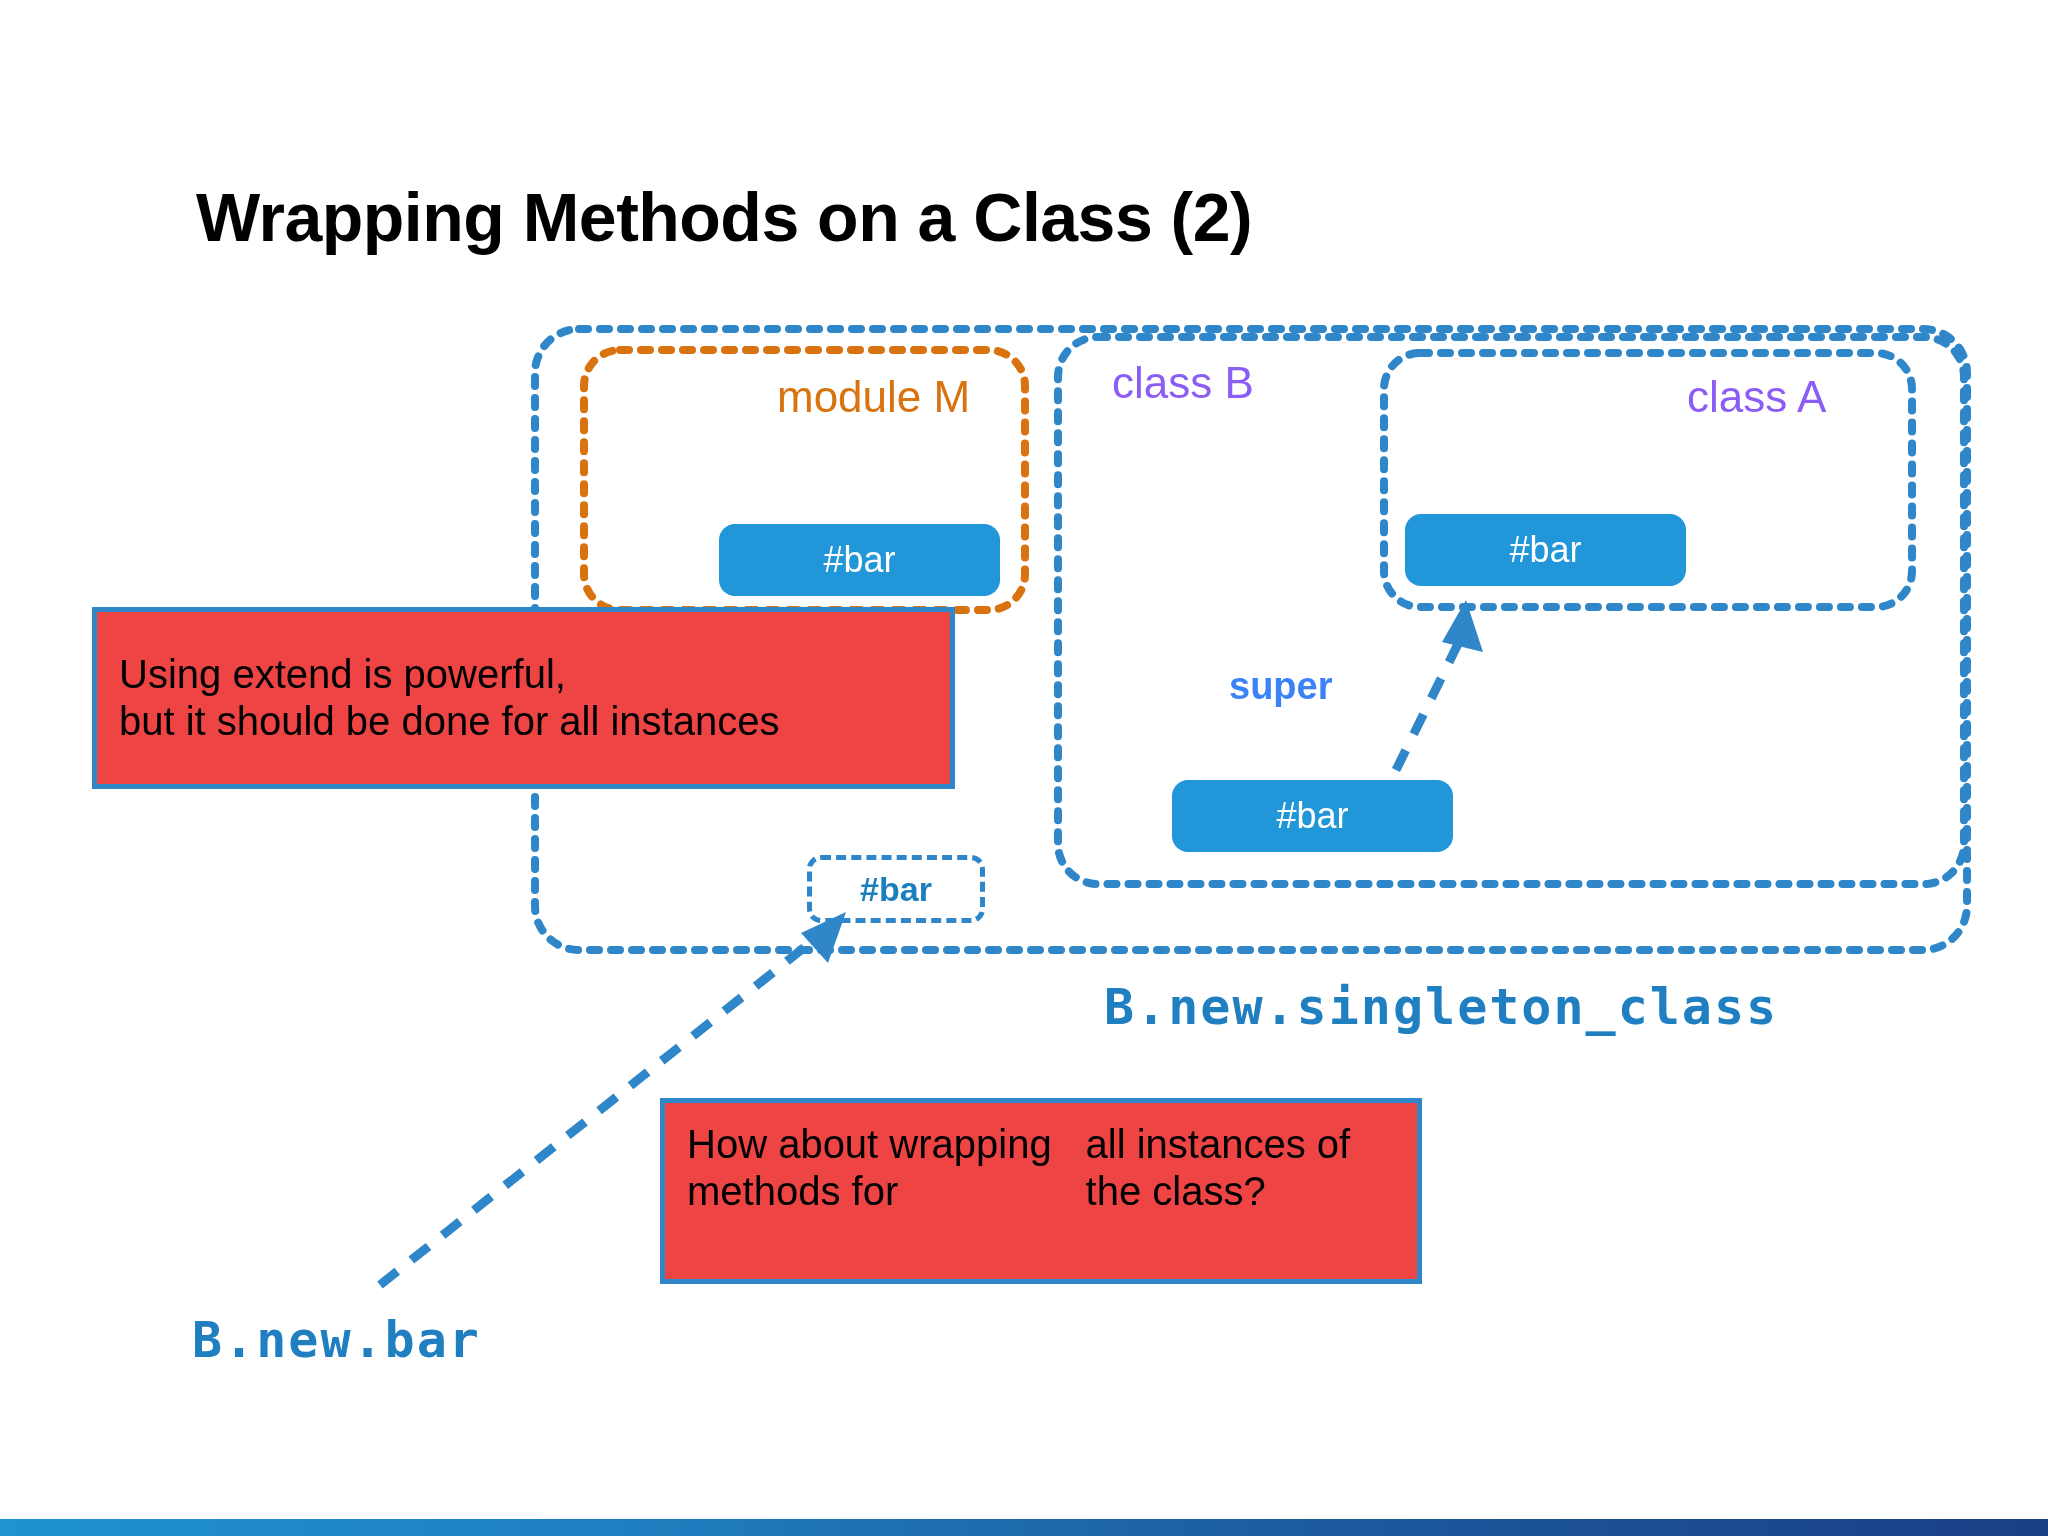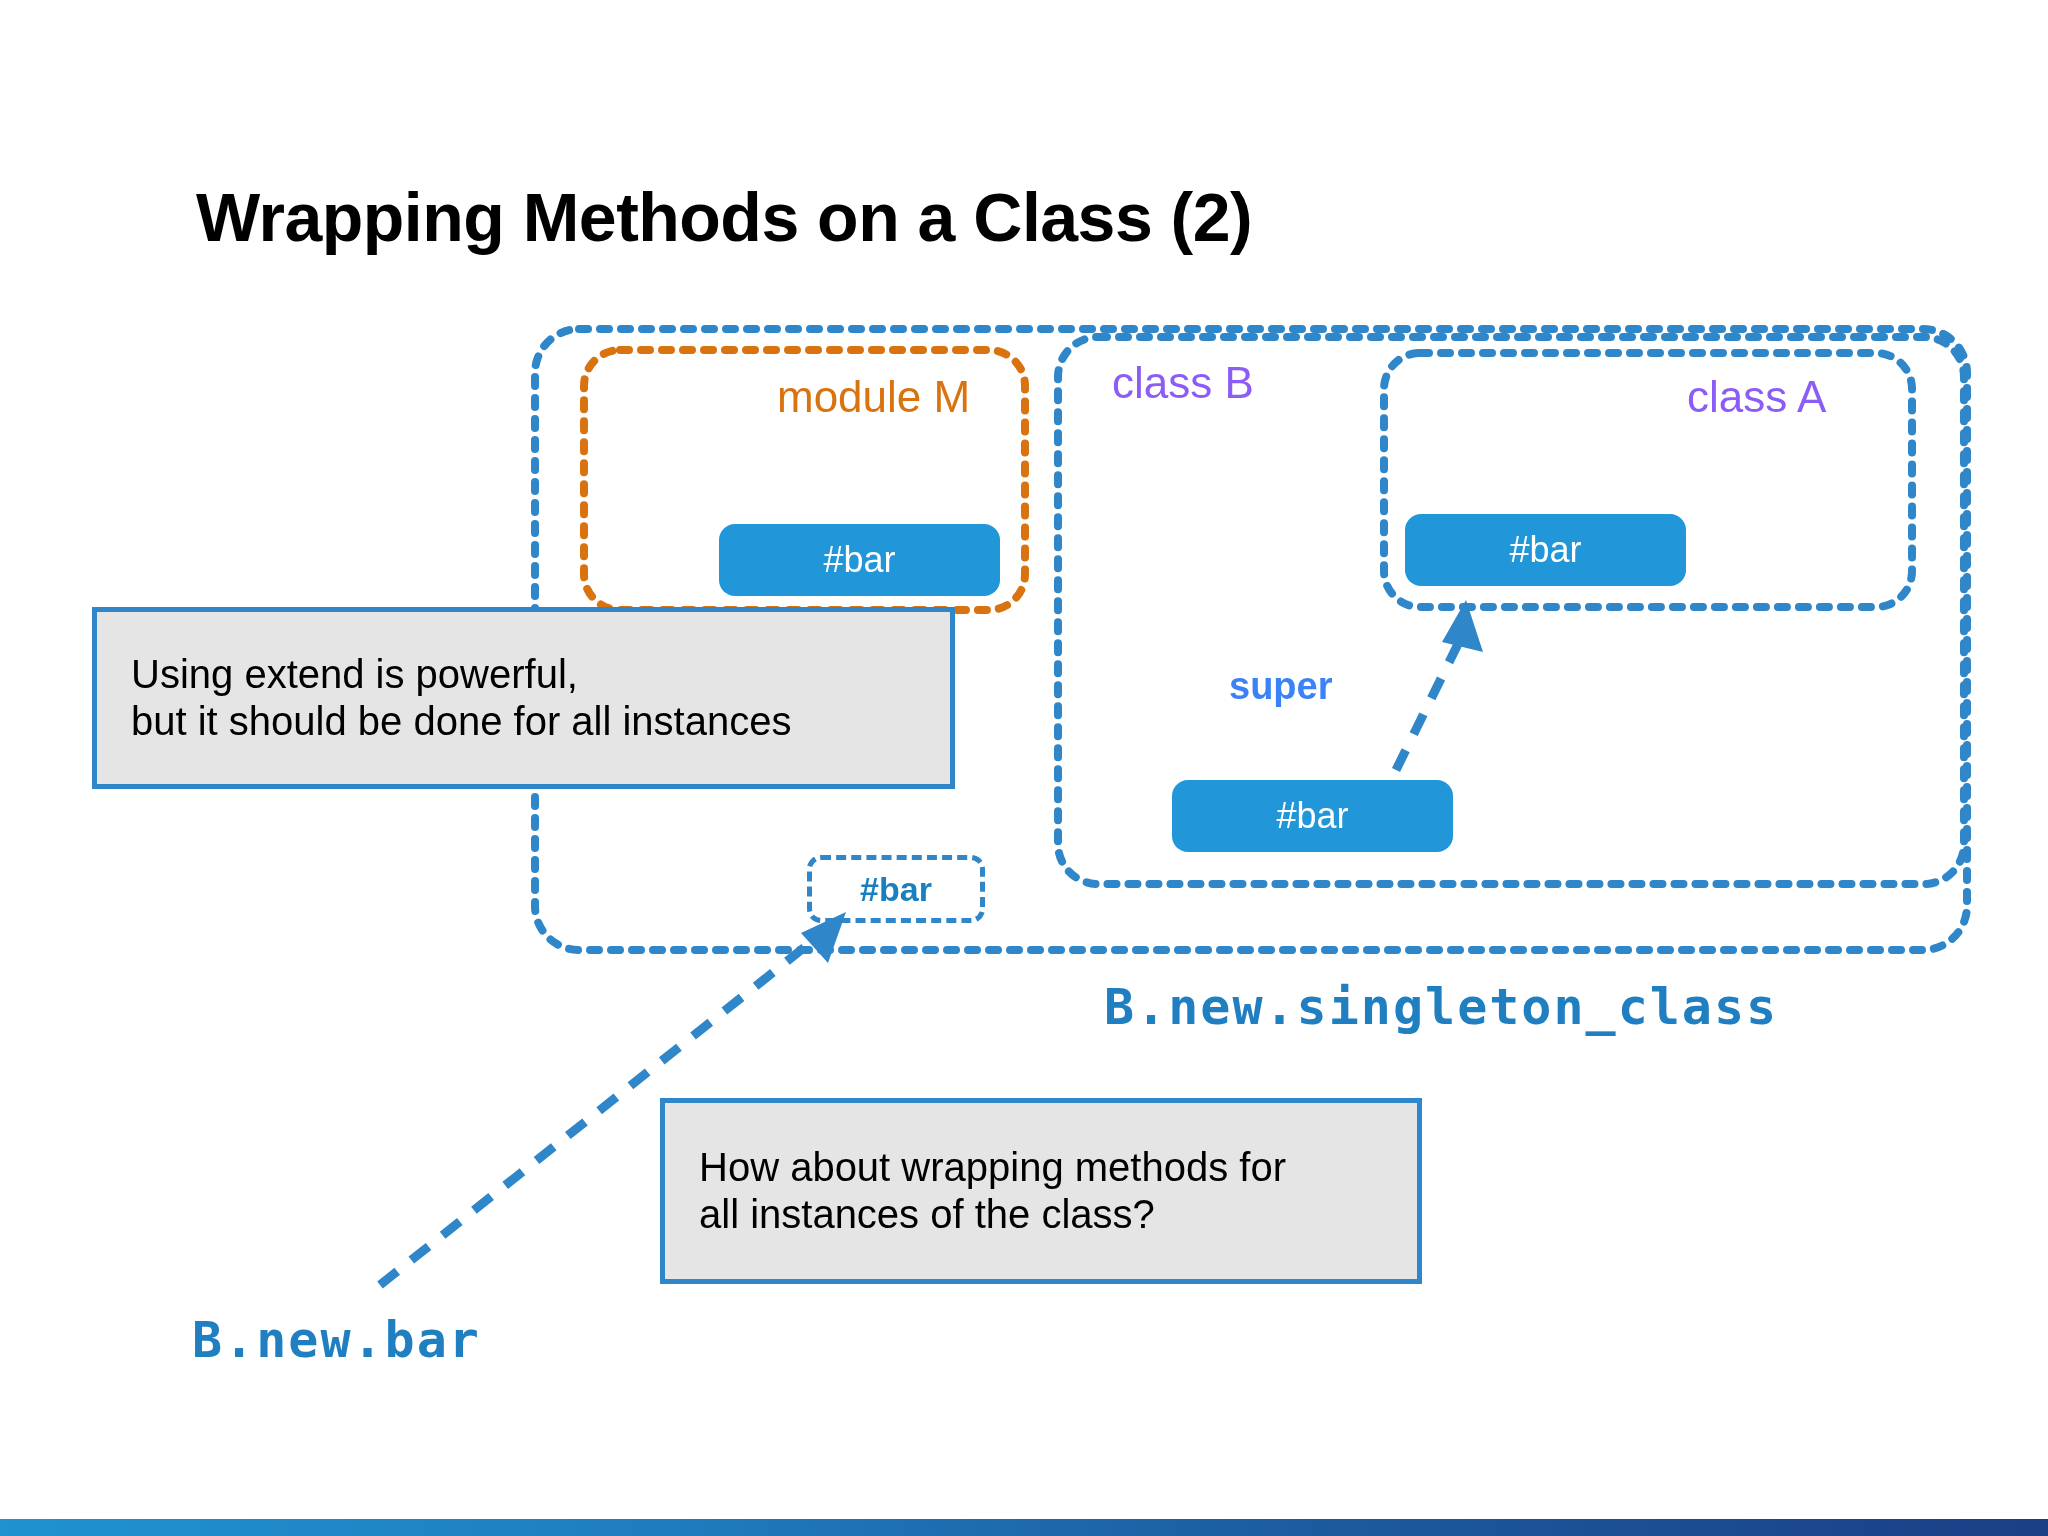--- a/index.html
+++ b/index.html
@@ -112,44 +112,44 @@
     font-weight: 700;
     color: #1f7fc0;
     white-space: nowrap;
   }
   #code-singleton-class { left: 1080px; top: 978px; font-size: 50px; letter-spacing: 2px; margin-left: 24px; }
   #code-new-bar         { left: 192px;  top: 1311px; font-size: 50px; letter-spacing: 2px; }
 
   
   .callout {
     position: absolute;
-    background: #e5e5e5;
+    background: #ef4444;
     border: 5px solid #2f86c8;
     box-sizing: border-box;
-    padding: 18px 34px;
+    padding: 18px 22px;
     color: #000000;
     font-size: 40px;
     line-height: 1.18;
   }
   #callout-extend {
     left: 92px;
     top: 607px;
     width: 863px;
     height: 182px;
     display: flex;
     flex-direction: column;
     justify-content: center;
   }
   #callout-wrapping {
     left: 660px;
     top: 1098px;
     width: 762px;
     height: 186px;
     display: flex;
-    flex-direction: column;
+    flex-direction: row;
     justify-content: center;
   }
   .callout-line { display: block; }
 
   
   #footer-bar {
     position: absolute;
     left: 0;
     bottom: 0;
     width: 2048px;

